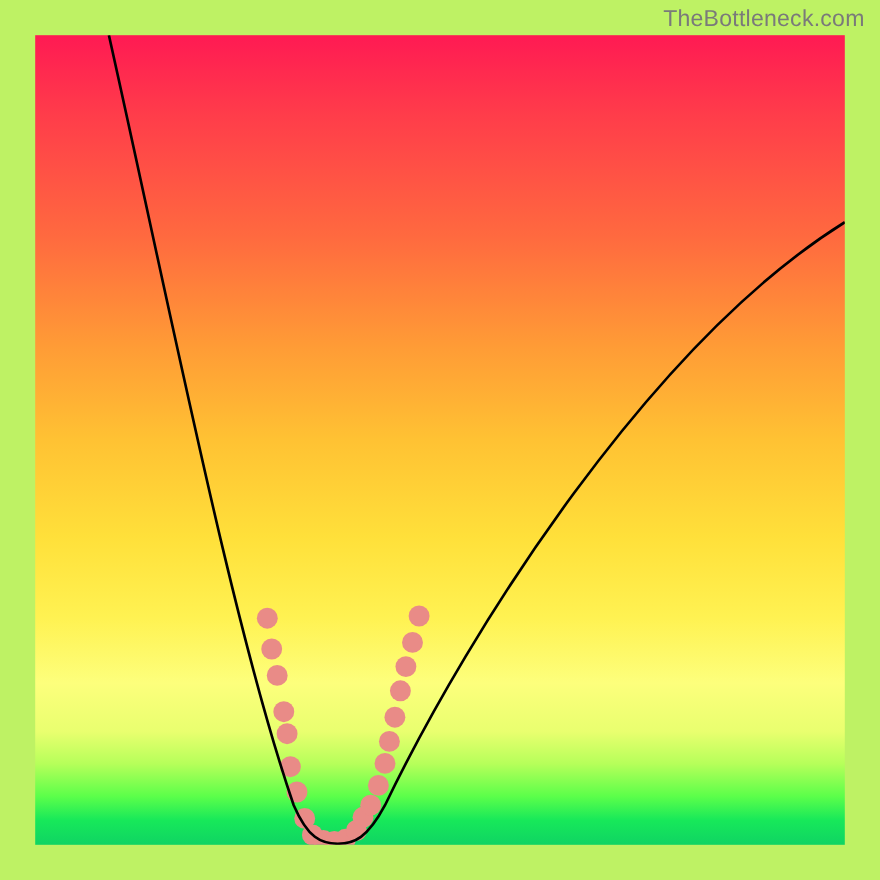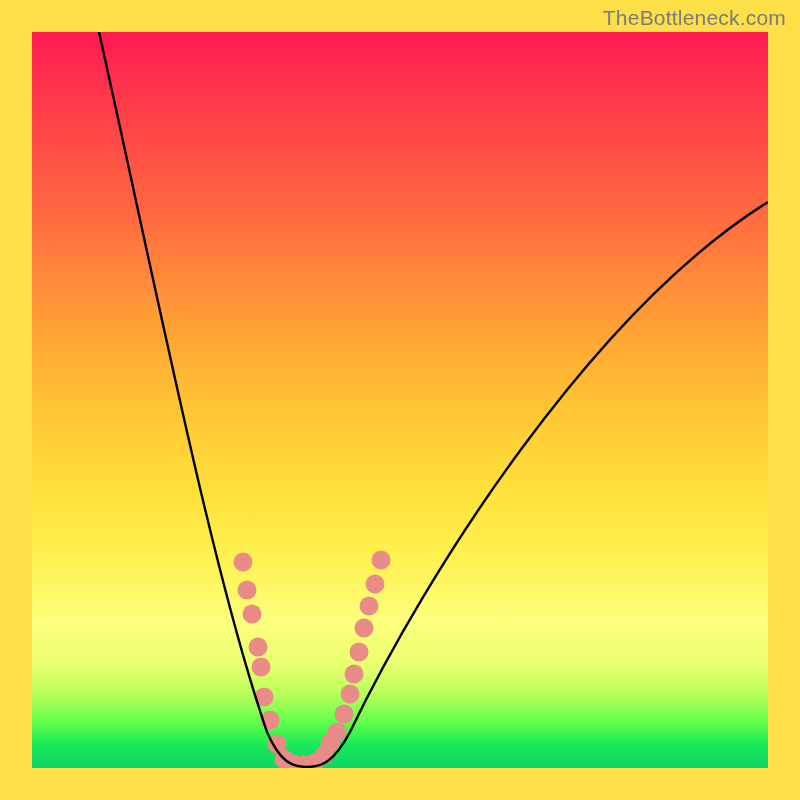--- a/index.html
+++ b/index.html
@@ -10,21 +10,21 @@
     overflow: hidden;
     background: #000;
     font-family: Arial, Helvetica, sans-serif;
   }
   .frame {
     position: absolute;
     left: 0;
     top: 0;
     width: 800px;
     height: 800px;
-    background: #fde047;
+    background: #bef264;
   }
   .plot-area {
     position: absolute;
     left: 32px;
     top: 32px;
     width: 736px;
     height: 736px;
     
     background: linear-gradient(
       to bottom,

